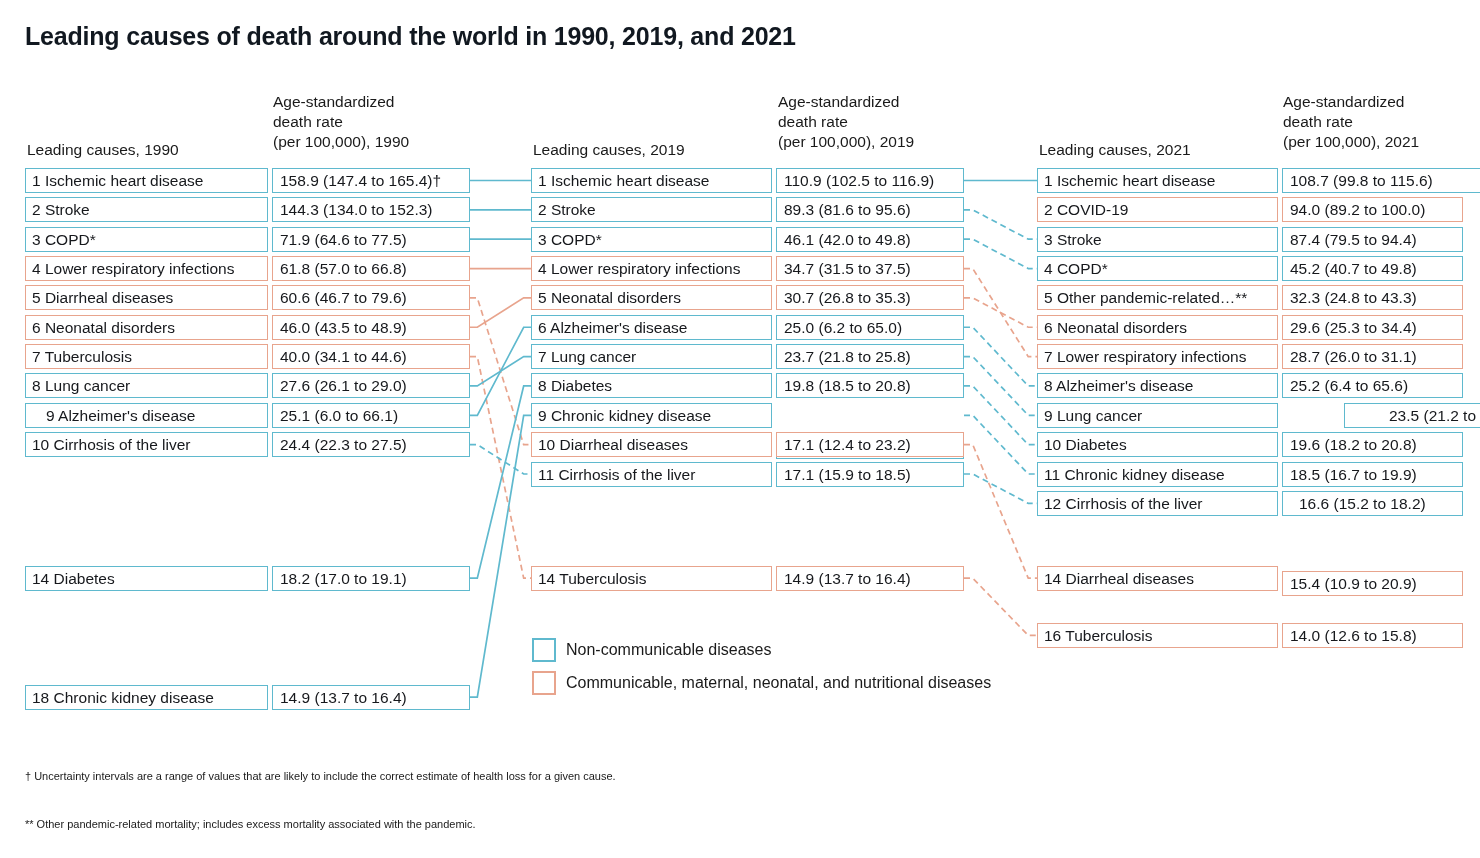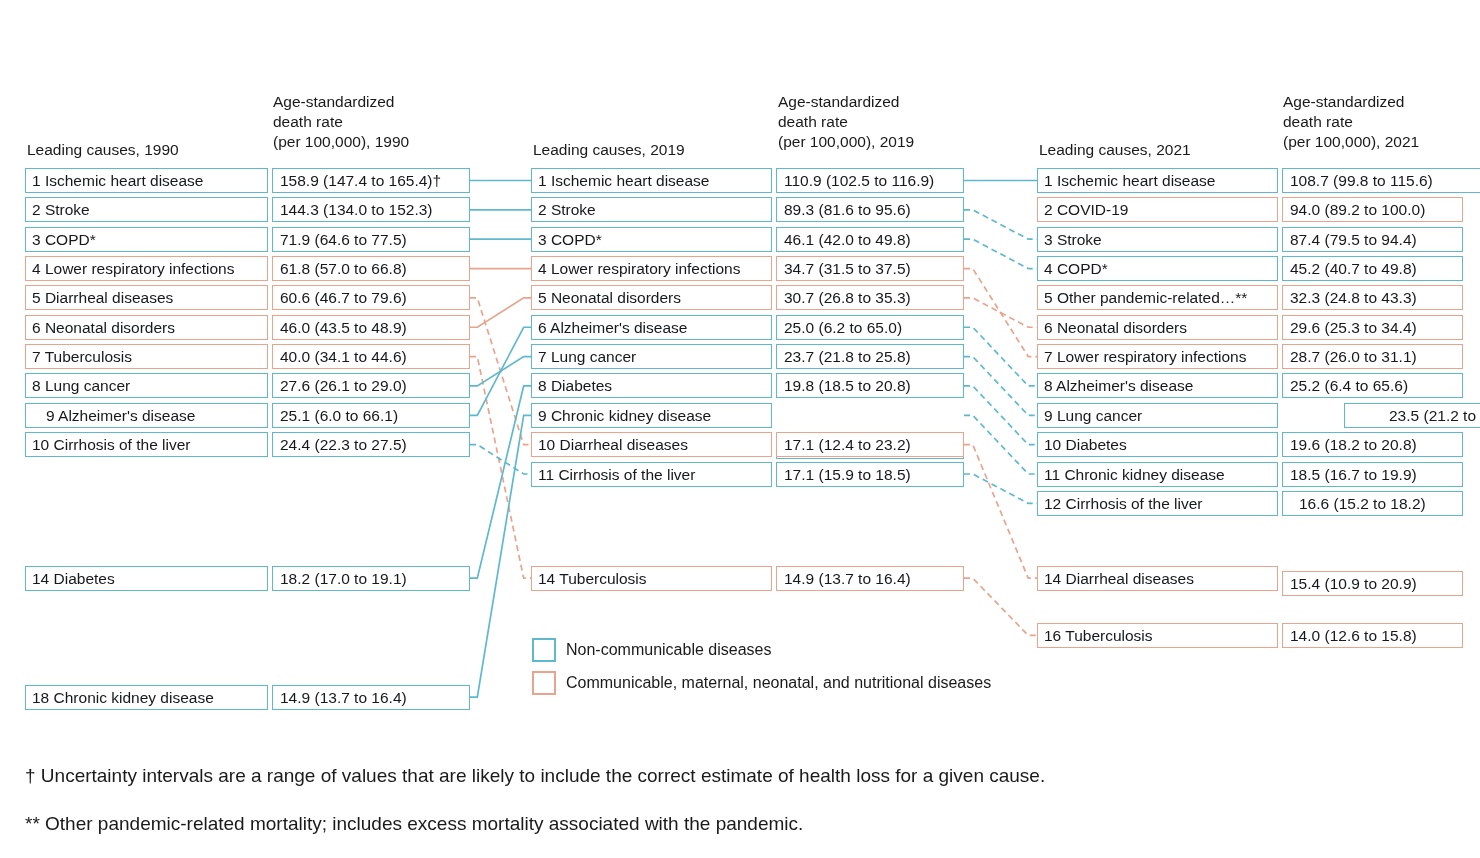--- a/index.html
+++ b/index.html
@@ -35,21 +35,21 @@
   .legend-box{
     position:absolute;width:24px;height:24px;box-sizing:border-box;
     border:2px solid #5fb9ce;background:#fff;
   }
   .legend-box.comm{border-color:#e8a48d;}
   .legend-label{
     position:absolute;font-size:16px;line-height:20px;color:#1a1a1a;white-space:nowrap;
   }
 
   .note{
-    position:absolute;font-size:19px;line-height:20px;color:#1a1a1a;white-space:nowrap;
+    position:absolute;font-size:11px;line-height:20px;color:#1a1a1a;white-space:nowrap;
   }
 </style>
 </head>
 <body>
 
 <div id="stage">
 
   <svg id="links" viewBox="0 0 1480 858">
       <path d="M470,180.5 L531,180.5" fill="none" stroke="#5fb9ce" stroke-width="1.7"></path>
       <path d="M470,209.85 L531,209.85" fill="none" stroke="#5fb9ce" stroke-width="1.7"></path>
@@ -70,20 +70,21 @@
       <path d="M964,297.9 L972.76,297.9 L1028.24,327.25 L1037,327.25" fill="none" stroke="#e8a48d" stroke-width="1.7" stroke-dasharray="6,4"></path>
       <path d="M964,327.25 L972.76,327.25 L1028.24,385.95000000000005 L1037,385.95000000000005" fill="none" stroke="#5fb9ce" stroke-width="1.7" stroke-dasharray="6,4"></path>
       <path d="M964,356.6 L972.76,356.6 L1028.24,415.3 L1037,415.3" fill="none" stroke="#5fb9ce" stroke-width="1.7" stroke-dasharray="6,4"></path>
       <path d="M964,385.95000000000005 L972.76,385.95000000000005 L1028.24,444.65000000000003 L1037,444.65000000000003" fill="none" stroke="#5fb9ce" stroke-width="1.7" stroke-dasharray="6,4"></path>
       <path d="M964,415.3 L972.76,415.3 L1028.24,474 L1037,474" fill="none" stroke="#5fb9ce" stroke-width="1.7" stroke-dasharray="6,4"></path>
       <path d="M964,444.65000000000003 L972.76,444.65000000000003 L1028.24,578.1925000000001 L1037,578.1925000000001" fill="none" stroke="#e8a48d" stroke-width="1.7" stroke-dasharray="6,4"></path>
       <path d="M964,474 L972.76,474 L1028.24,503.35 L1037,503.35" fill="none" stroke="#5fb9ce" stroke-width="1.7" stroke-dasharray="6,4"></path>
       <path d="M964,578.1925000000001 L972.76,578.1925000000001 L1028.24,635.425 L1037,635.425" fill="none" stroke="#e8a48d" stroke-width="1.7" stroke-dasharray="6,4"></path>
     </svg>
 
+  <div class="title">Leading causes of death around the world in 1990, 2019, and 2021</div>
 
   <div class="colhead" style="left:27px;top:140px;">Leading causes, 1990</div>
   <div class="colhead" style="left:273px;top:92px;">Age-standardized
 death rate
 (per 100,000), 1990</div>
   <div class="colhead" style="left:533px;top:140px;">Leading causes, 2019</div>
   <div class="colhead" style="left:778px;top:92px;">Age-standardized
 death rate
 (per 100,000), 2019</div>
   <div class="colhead" style="left:1039px;top:140px;">Leading causes, 2021</div>

